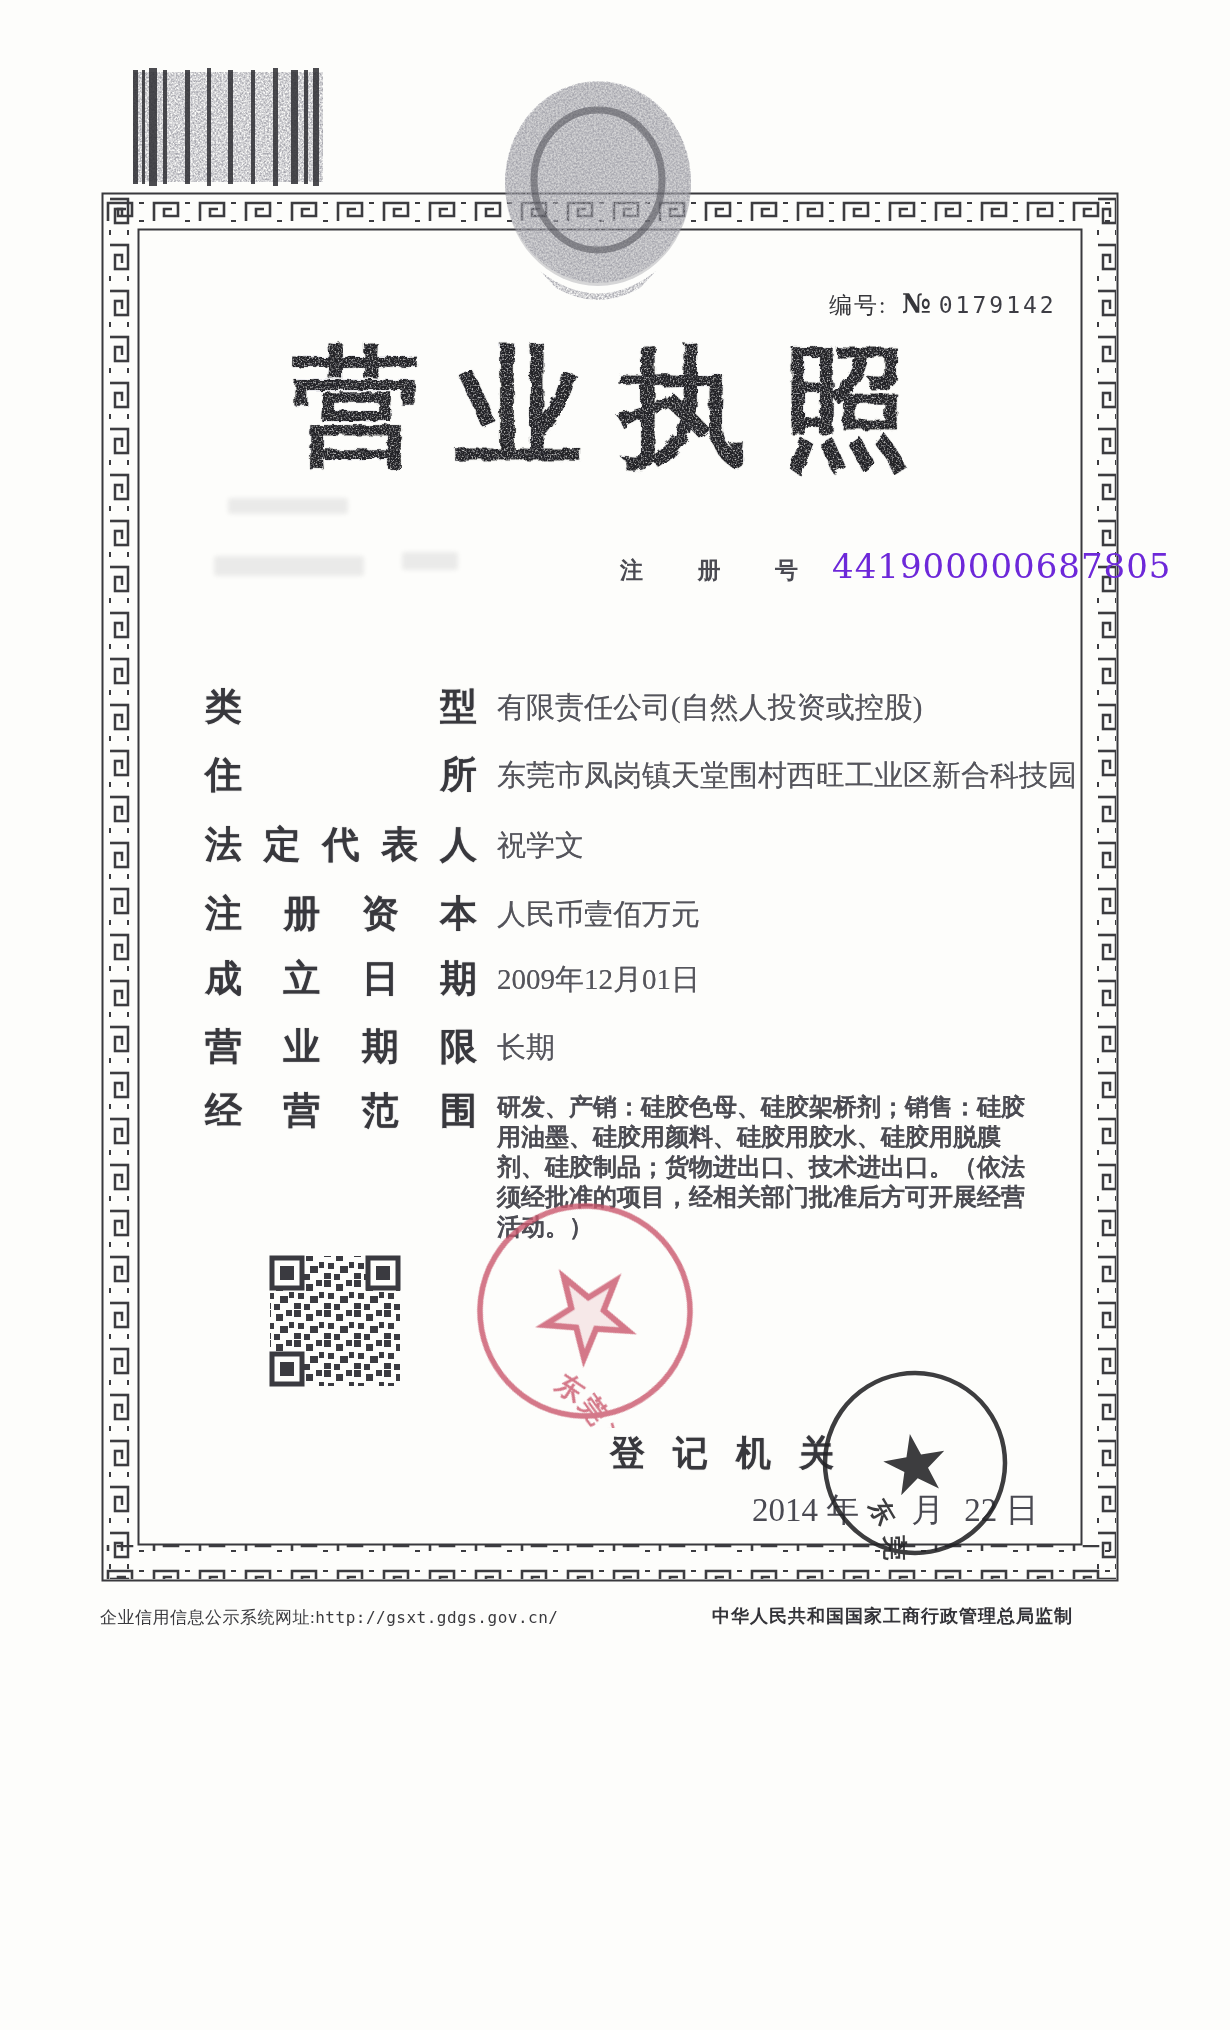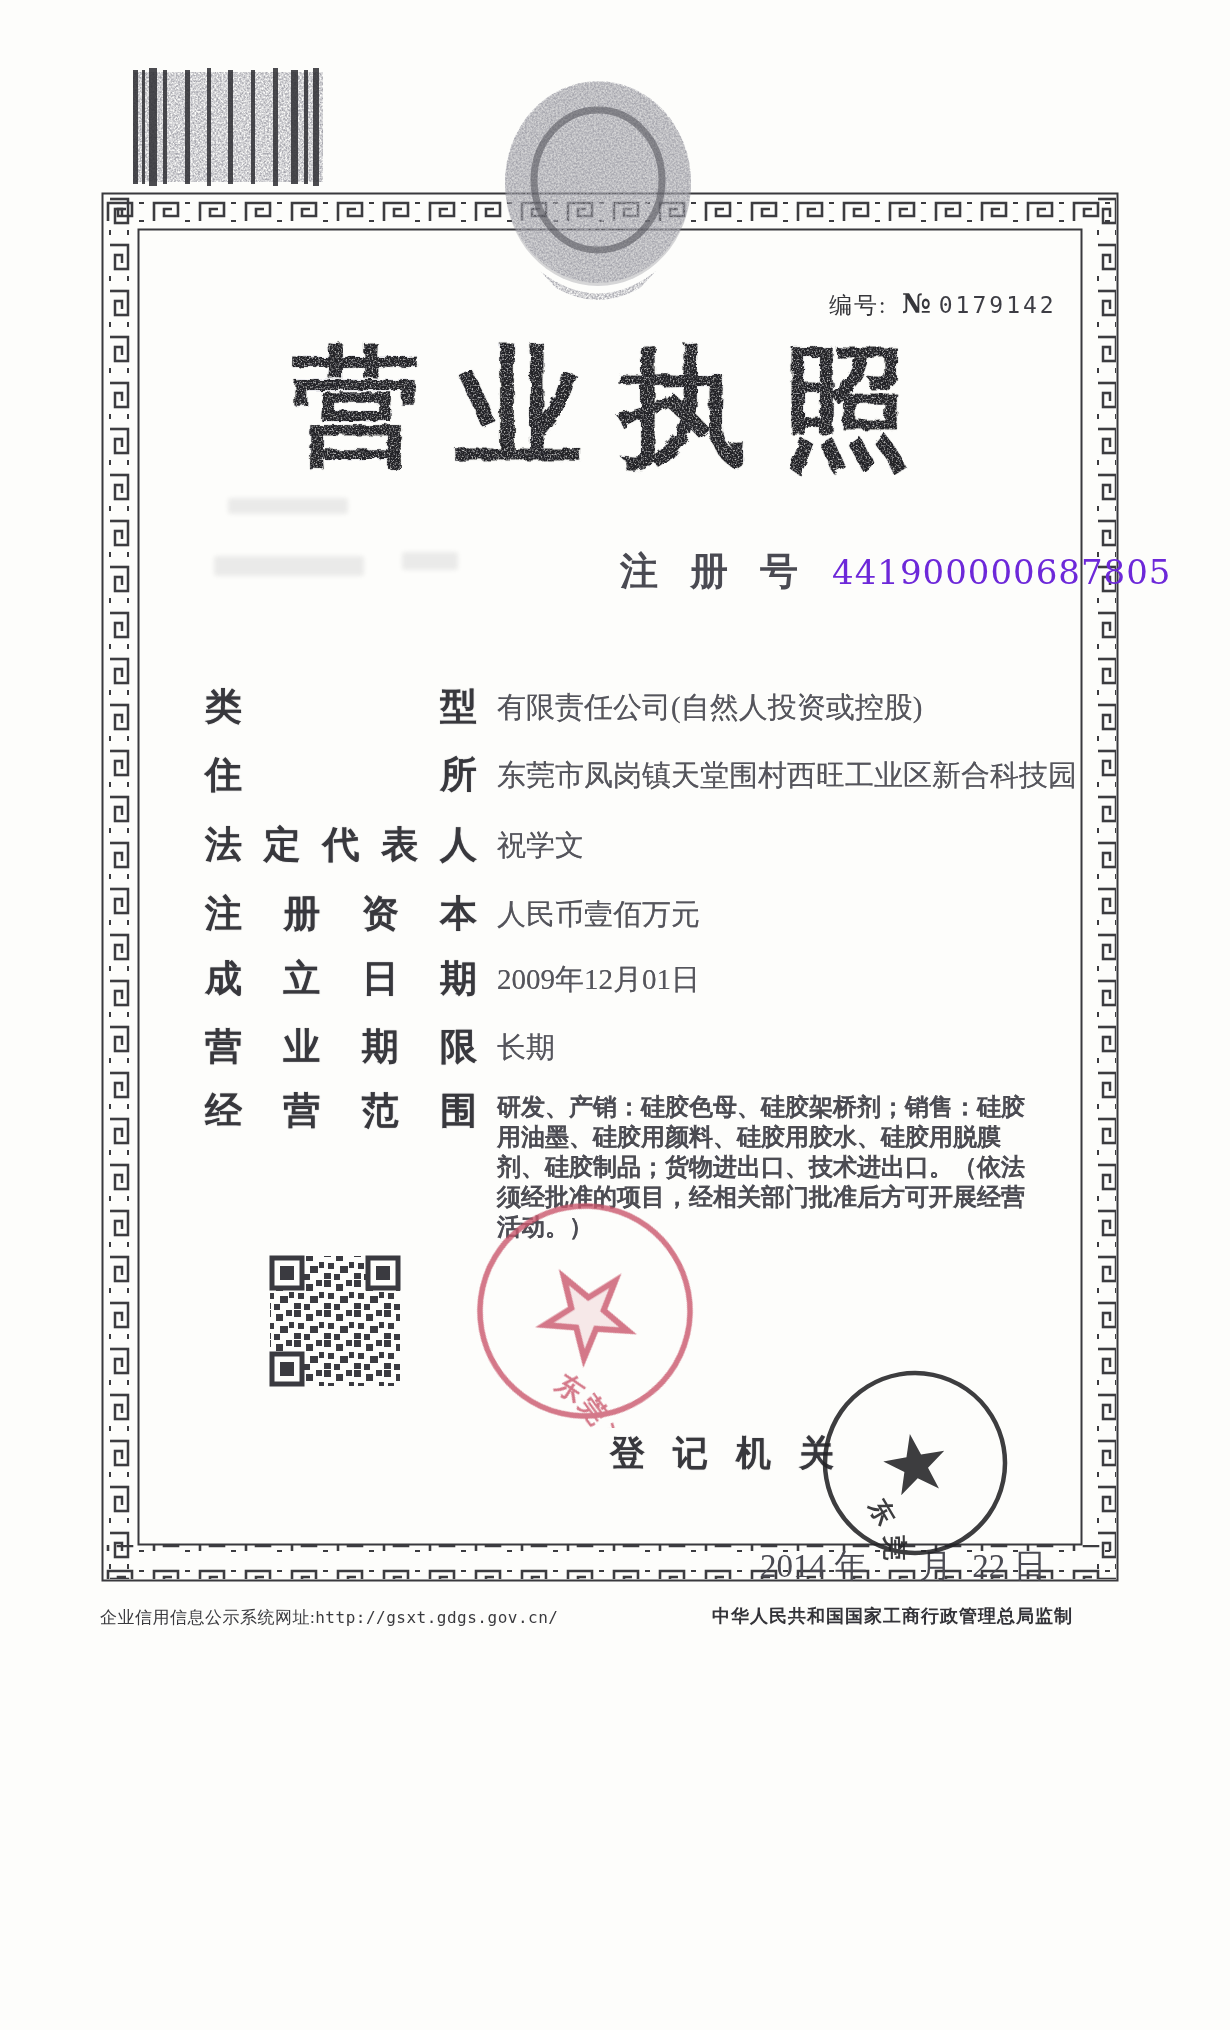--- a/index.html
+++ b/index.html
@@ -17,21 +17,21 @@
   
   .doc-title{
     left:292px; top:336px; width:618px; height:150px;
     font-size:128px; line-height:145px; font-weight:900;
     text-align:justify; text-align-last:justify;
     color:#242428; filter:url(#rough);
     text-shadow:0 0 1px rgba(40,40,44,.9);
   }
   
   .regline{left:620px; top:546px; white-space:nowrap;}
-  .regline .rlabel{display:inline-block; width:178px; font-size:38px; font-weight:600; color:#4a4a52; text-align:justify; text-align-last:justify;}
+  .regline .rlabel{display:inline-block; width:178px; font-size:23px; font-weight:600; color:#4a4a52; text-align:justify; text-align-last:justify;}
   .regline .rvalue{margin-left:30px; font-size:34px; color:#6d28d9; letter-spacing:1px; font-family:"DejaVu Serif",serif;}
   
   .row{position:absolute; left:205px; white-space:nowrap;}
   .flabel{
     display:inline-block; width:272px; vertical-align:top;
     font-size:37px; line-height:46px; font-weight:700; color:#38383d;
     text-align:justify; text-align-last:justify;
     text-shadow:0 0 1px rgba(56,56,61,.65);
   }
   .fvalue{
@@ -39,21 +39,21 @@
     font-size:29px; line-height:46px; color:#55555c;
     text-shadow:0 0 .5px rgba(85,85,92,.7);
   }
   .row.scope .fvalue{
     white-space:normal; width:548px; vertical-align:top;
     font-size:24px; line-height:30px; margin-top:4px; font-weight:700; color:#4c4c53;
   }
   
   .registrar{left:610px; top:1430px; width:224px; font-size:35px; font-weight:700; color:#38383d;
     text-align:justify; text-align-last:justify; text-shadow:0 0 1px rgba(56,56,61,.6);}
-  .issue-date{left:752px; top:1544px; font-size:33px; color:#4a4a52; white-space:nowrap;margin-left:8px;}
+  .issue-date{left:752px; top:1488px; font-size:33px; color:#4a4a52; white-space:nowrap;}
   .issue-date .gap1{display:inline-block; width:52px;}
   .issue-date .gap2{display:inline-block; width:20px;}
   
   .footer-left{left:100px; top:1606px; font-size:17px; color:#3a3a3e; letter-spacing:.5px;}
   .footer-left .url{font-family:"DejaVu Sans Mono",monospace; font-size:16px;}
   .footer-right{left:712px; top:1604px; width:380px; text-align:left; font-size:18px; font-weight:600; color:#333338; letter-spacing:1px;}
   
   .smudge{background:#6a6a70; opacity:.12; filter:blur(2px); border-radius:3px;}
   svg text{font-family:"Liberation Serif",serif;}
 </style>

